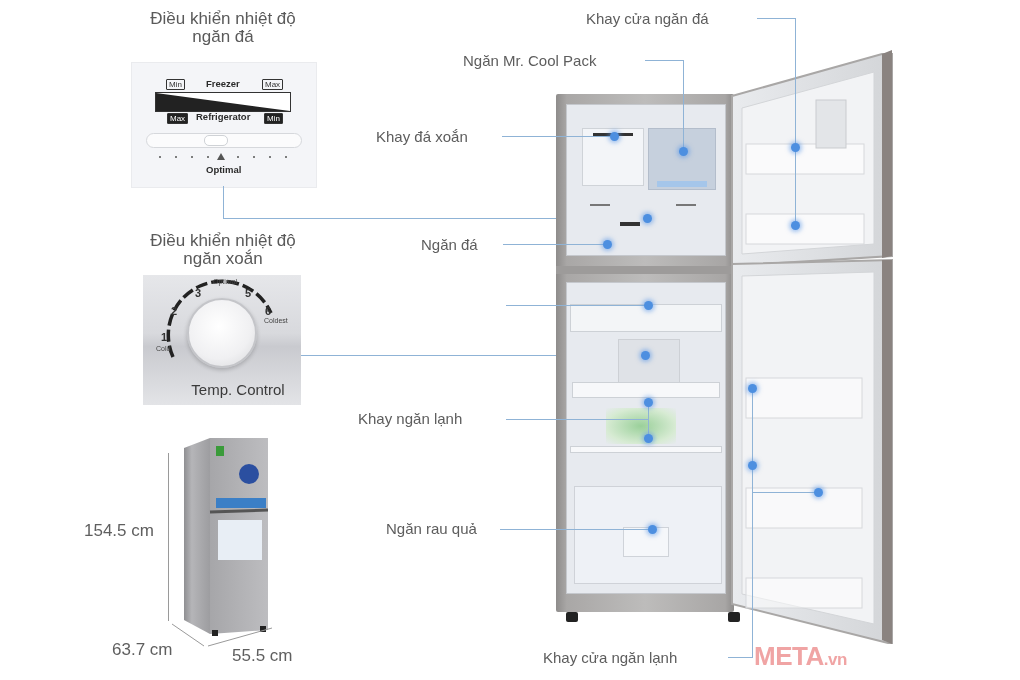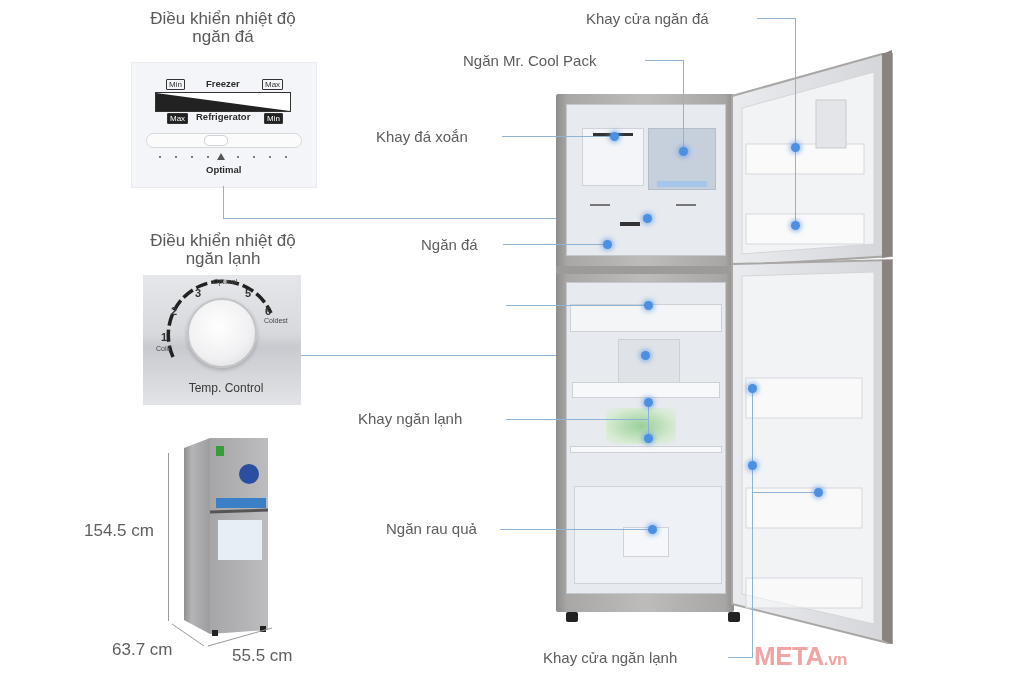--- a/index.html
+++ b/index.html
@@ -18,21 +18,21 @@
   .p1-text { position:absolute; font-size:9.5px; font-weight:bold; color:#2b2b2b; }
   .wedge { position:absolute; left:155px; top:92px; width:134px; height:18px; border:1px solid #333; background:#fff; }
   .slider { position:absolute; left:146px; top:133px; width:154px; height:13px; border:1px solid #d6d8dc; border-radius:8px; background:#fbfbfc; }
   .knob { position:absolute; left:57px; top:1px; width:22px; height:9px; border-radius:5px; background:#fff; border:1px solid #cfd2d6; }
 
   
   .panel2 { left:143px; top:275px; width:158px; height:130px; background:linear-gradient(180deg,#e6e7ea 0%,#d8d9dd 45%,#c9cacf 55%,#e3e4e7 100%); }
   .dial { position:absolute; left:44px; top:23px; width:66px; height:66px; border-radius:50%; background:radial-gradient(circle at 45% 40%,#ffffff 0%,#f0f0f2 60%,#d6d7da 100%); border:2px solid #c4c5c9; box-shadow:0 2px 4px rgba(0,0,0,.2); }
   .dnum { position:absolute; font-size:11px; color:#333; font-weight:bold; }
   .dsmall { position:absolute; font-size:7px; color:#444; }
-  .tc { position:absolute; left:4px; width:158px; top:106px; text-align:center; font-size:12px; color:#3a3a3a; }
+  .tc { position:absolute; left:16px; width:158px; top:106px; text-align:center; font-size:15px; color:#3a3a3a; }
   .dim { position:absolute; font-size:17px; color:#5f5f5f; }
   .dimline { position:absolute; background:#9a9a9a; }
 
   
   .cab { position:absolute; left:556px; top:94px; width:178px; height:518px; background:linear-gradient(90deg,#8e8c8b 0%,#a9a7a6 6%,#bdbcbb 50%,#a8a6a5 95%,#8e8c8b 100%); border-radius:2px; }
   .cab-in { position:absolute; background:#e7eaef; border:1px solid #c5c8cd; }
   .shelf { position:absolute; background:#f7f8fa; border:1px solid #cdd1d6; }
   .bin { position:absolute; border:1px solid #cfd2d8; background:rgba(255,255,255,.55); }
   .foot { position:absolute; width:12px; height:10px; background:#222; border-radius:2px; }
 
@@ -75,21 +75,21 @@
       <circle cx="128" cy="5" r="1"></circle>
   </g>
 </svg>
 <span class="p1-text" style="left:206px; top:164px;">Optimal</span>
 
 <div class="line" style="left:223px; top:186px; width:1px; height:33px;"></div>
 <div class="line" style="left:223px; top:218px; width:380px; height:1px;"></div>
 
 <div class="heading" style="left:118px; top:232px; width:210px;">
   <div>Điều khiển nhiệt độ</div>
-  <div>ngăn lạnh</div>
+  <div>ngăn xoắn</div>
 </div>
 
 <div class="abs panel2">
   <svg class="abs" style="left:0; top:0;" width="158" height="100">
     <path d="M 30 82 A 50 50 0 0 1 128 38" fill="none" stroke="#222" stroke-width="3.5" stroke-dasharray="12 4"></path>
   </svg>
   <div class="dial"></div>
   <span class="dnum" style="left:18px; top:56px;">1</span>
   <span class="dsmall" style="left:13px; top:70px;">Cold</span>
   <span class="dnum" style="left:28px; top:30px;">2</span>

